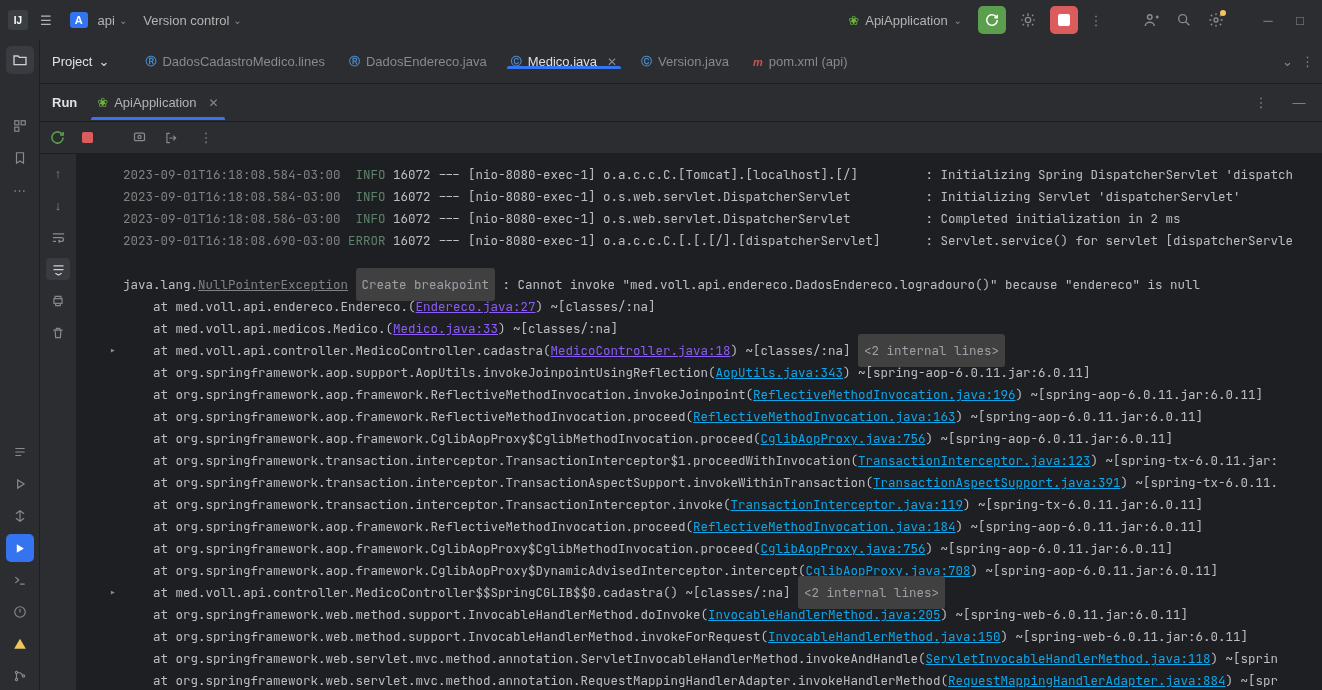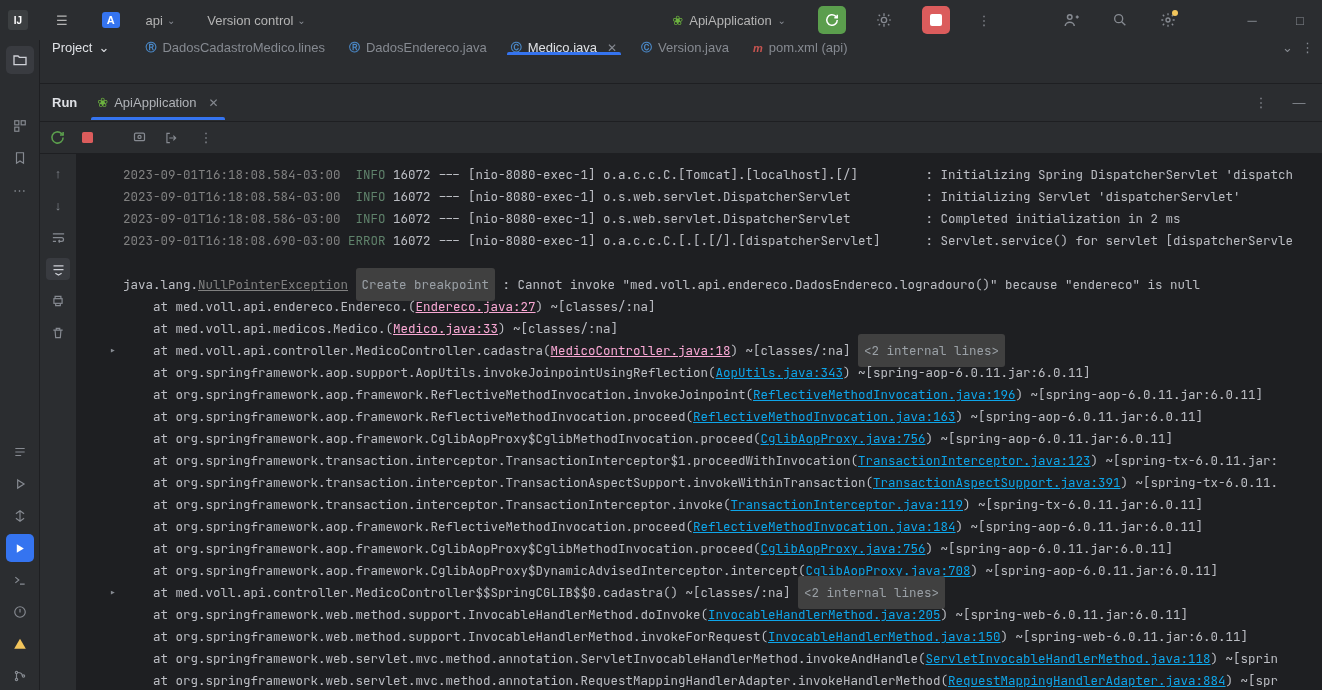--- a/index.html
+++ b/index.html
@@ -4,21 +4,21 @@
 <style>
 * { margin: 0; padding: 0; box-sizing: border-box; }
 body {
   width: 1322px; height: 690px; overflow: hidden;
   background: #2b2d30; color: #bcbec4;
   font-family: -apple-system, "Segoe UI", sans-serif; font-size: 13px;
   display: flex; flex-direction: column;
 }
 .titlebar {
   height: 40px; display: flex; align-items: center; padding: 0 8px;
-  background: #2b2d30; gap: 20px;
+  background: #2b2d30; gap: 4px;
 }
 .titlebar .ij-logo { width: 20px; height: 20px; background: #3c3f41; display:flex;align-items:center;justify-content:center;border-radius:3px;font-size:10px;font-weight:bold;color:#fff;}
 .titlebar .hamburger { color:#b4b4b4; padding:4px 8px; cursor:pointer; }
 .titlebar .app-badge { background:#3574F0;color:#fff;font-weight:600;font-size:11px;padding:2px 5px;border-radius:3px;margin-left:6px;}
 .titlebar .crumb { color:#b4b4b4; padding:4px 6px; cursor:pointer;display:flex;align-items:center;gap:4px;}
 .titlebar .chev { font-size:10px;color:#868a91;}
 .titlebar .spacer { flex:1; }
 .titlebar .runcfg { display:flex;align-items:center;gap:6px;padding:4px 8px;cursor:pointer;color:#b4b4b4;}
 .titlebar .runcfg .springleaf{color:#6db33f;}
 .titlebar .btn { width:28px;height:28px;display:flex;align-items:center;justify-content:center;border-radius:5px;cursor:pointer;margin-left:4px;}
@@ -29,21 +29,21 @@
 .titlebar .gear-dot{position:relative;}
 .titlebar .gear-dot::after{content:"";position:absolute;top:4px;right:4px;width:6px;height:6px;background:#f2c55c;border-radius:50%;}
 .main { flex:1; display:flex; min-height:0;}
 .leftbar { width:40px; background:#2b2d30; border-right:1px solid #1e1f22; display:flex;flex-direction:column;align-items:center;padding-top:6px;gap:4px;}
 .leftbar .lb { width:28px;height:28px;display:flex;align-items:center;justify-content:center;color:#868a91;cursor:pointer;border-radius:5px;}
 .leftbar .lb.active{background:#393b40;color:#ced0d6;}
 .leftbar .lb.blue{background:#3574F0;color:#fff;}
 .leftbar .lb.warn{color:#f2c55c;}
 .leftbar .lbspacer{flex:1;}
 .center { flex:1; display:flex; flex-direction:column; min-width:0;}
-.toprow { height:44px; display:flex; align-items:flex-start; border-bottom:1px solid #1e1f22;}
+.toprow { height:44px; display:flex; align-items:center; border-bottom:1px solid #1e1f22;}
 .toprow .proj-drop{padding:0 12px;color:#dfe1e5;font-weight:500;display:flex;align-items:center;gap:6px;cursor:pointer;}
 .tabs { flex:1; display:flex; align-items:stretch; padding-left:12px; overflow:hidden;}
 .tab { display:flex;align-items:center;gap:6px;padding:0 12px;color:#868a91;cursor:pointer;white-space:nowrap;position:relative;}
 .tab.active{color:#dfe1e5;}
 .tab.active::after{content:"";position:absolute;left:8px;right:8px;bottom:0;height:3px;background:#3574F0;border-radius:2px 2px 0 0;}
 .tab .close{font-size:12px;color:#868a91;margin-left:4px;}
 .tab .ficon{font-size:11px;font-weight:700;}
 .ficon.c{color:#4a88c7;} .ficon.r{color:#4a88c7;} .ficon.m{color:#c75450;}
 .tabs .tend{display:flex;align-items:center;gap:8px;padding:0 8px;color:#868a91;margin-left:auto;}
 .runhdr { height:38px;display:flex;align-items:center;padding:0 12px;gap:16px;border-bottom:1px solid #1e1f22;}
@@ -58,21 +58,21 @@
 .runtoolbar .rt{color:#868a91;cursor:pointer;width:20px;text-align:center;}
 .runtoolbar .rt.green{color:#5b9e4d;}
 .runtoolbar .rt.red{color:#db5c5c;}
 .console-wrap{flex:1;display:flex;min-height:0;}
 .gutter{width:36px;background:#2b2d30;display:flex;flex-direction:column;align-items:center;padding-top:8px;gap:10px;color:#868a91;}
 .gutter .g{cursor:pointer;width:24px;height:22px;display:flex;align-items:center;justify-content:center;border-radius:4px;}
 .gutter .g.active{background:#393b40;color:#ced0d6;}
 .console{flex:1;overflow:auto;background:#1e1f22;padding:10px 4px 10px 6px;font-family:"JetBrains Mono",Consolas,monospace;font-size:12.5px;line-height:22px;white-space:pre;color:#bcbec4;}
 .console .gray{color:#808080;}
 .console .darkg{color:#5f826b;}
-.console .link{color:#f9a8d4;text-decoration:underline;cursor:pointer;}
+.console .link{color:#8b5cf6;text-decoration:underline;cursor:pointer;}
 .console .link2{color:#0ea5e9;text-decoration:underline;cursor:pointer;}
 .console .err{color:#bcbec4;}
 .console .badge{background:#404040;color:#9aa0a6;padding:8px 6px;border-radius:3px;}
 .console .exc{color:#808080;text-decoration:underline;}
 .console .fold{display:inline-block;width:14px;color:#868a91;cursor:pointer;}
 .console .row{display:block;margin-left:27px;}
 .sbar{width:12px;background:#1e1f22;}
 svg{display:block;}
 </style>
 </head>

